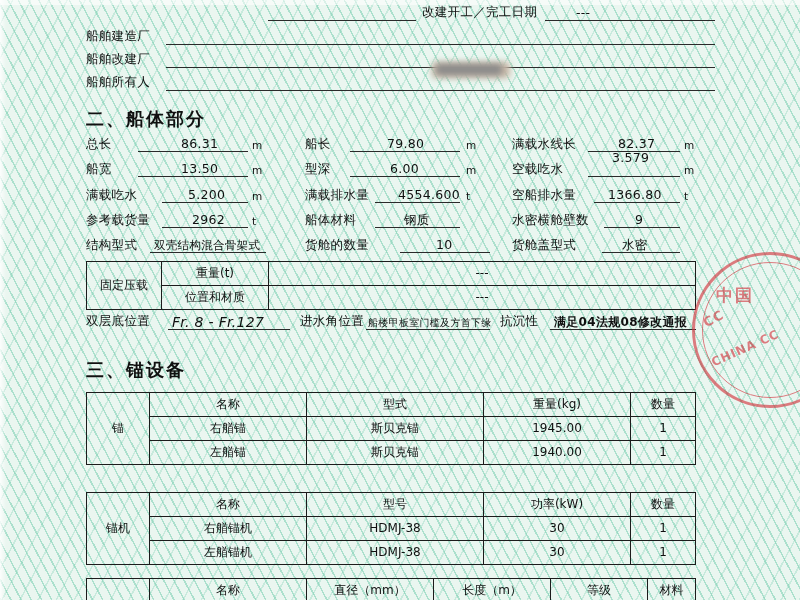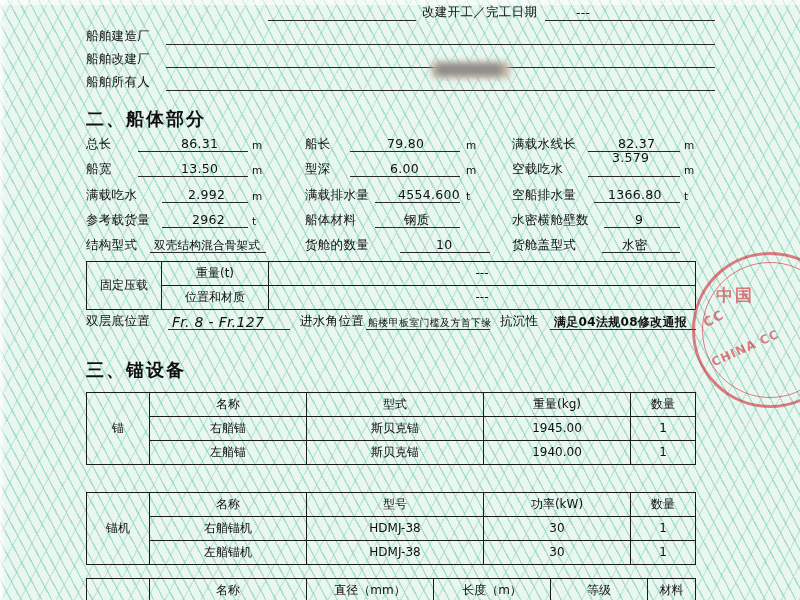--- a/index.html
+++ b/index.html
@@ -178,21 +178,21 @@
   <div class="t val" style="left:390px; top:161px;">6.00</div>
   <div class="ul" style="left:350px; top:176px; width:110px;"></div>
   <div class="t unit" style="left:466px; top:164px;">m</div>
 
   <div class="t lbl cjk" style="left:512px; top:161px;">空载吃水</div>
   <div class="t val" style="left:612px; top:150px;">3.579</div>
   <div class="ul" style="left:588px; top:176px; width:92px;"></div>
   <div class="t unit" style="left:684px; top:164px;">m</div>
 
   <div class="t lbl cjk" style="left:86px; top:187px;">满载吃水</div>
-  <div class="t val" style="left:188px; top:187px;">2.992</div>
+  <div class="t val" style="left:188px; top:187px;">5.200</div>
   <div class="ul" style="left:162px; top:202px; width:86px;"></div>
   <div class="t unit" style="left:252px; top:190px;">m</div>
 
   <div class="t lbl cjk" style="left:305px; top:187px;">满载排水量</div>
   <div class="t val" style="left:398px; top:187px;">4554.600</div>
   <div class="ul" style="left:375px; top:202px; width:85px;"></div>
   <div class="t unit" style="left:466px; top:190px;">t</div>
 
   <div class="t lbl cjk" style="left:512px; top:187px;">空船排水量</div>
   <div class="t val" style="left:608px; top:187px;">1366.80</div>

